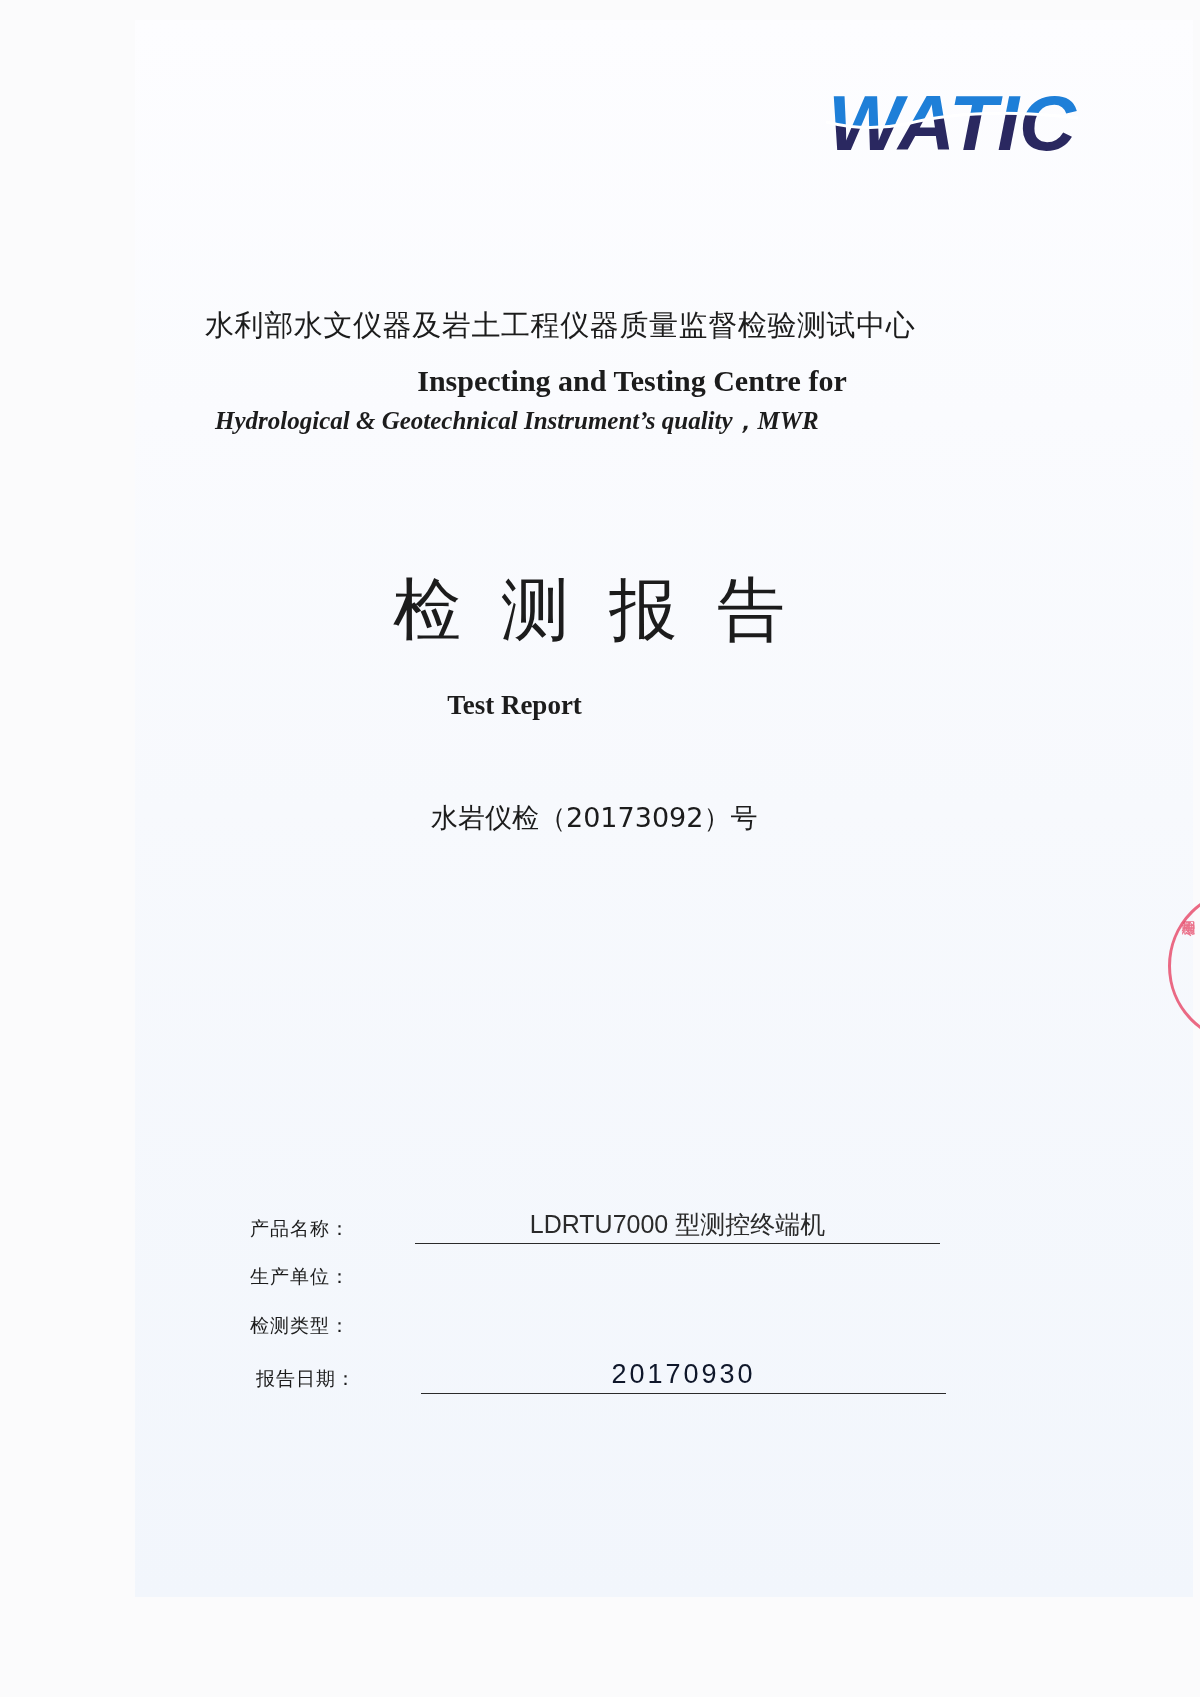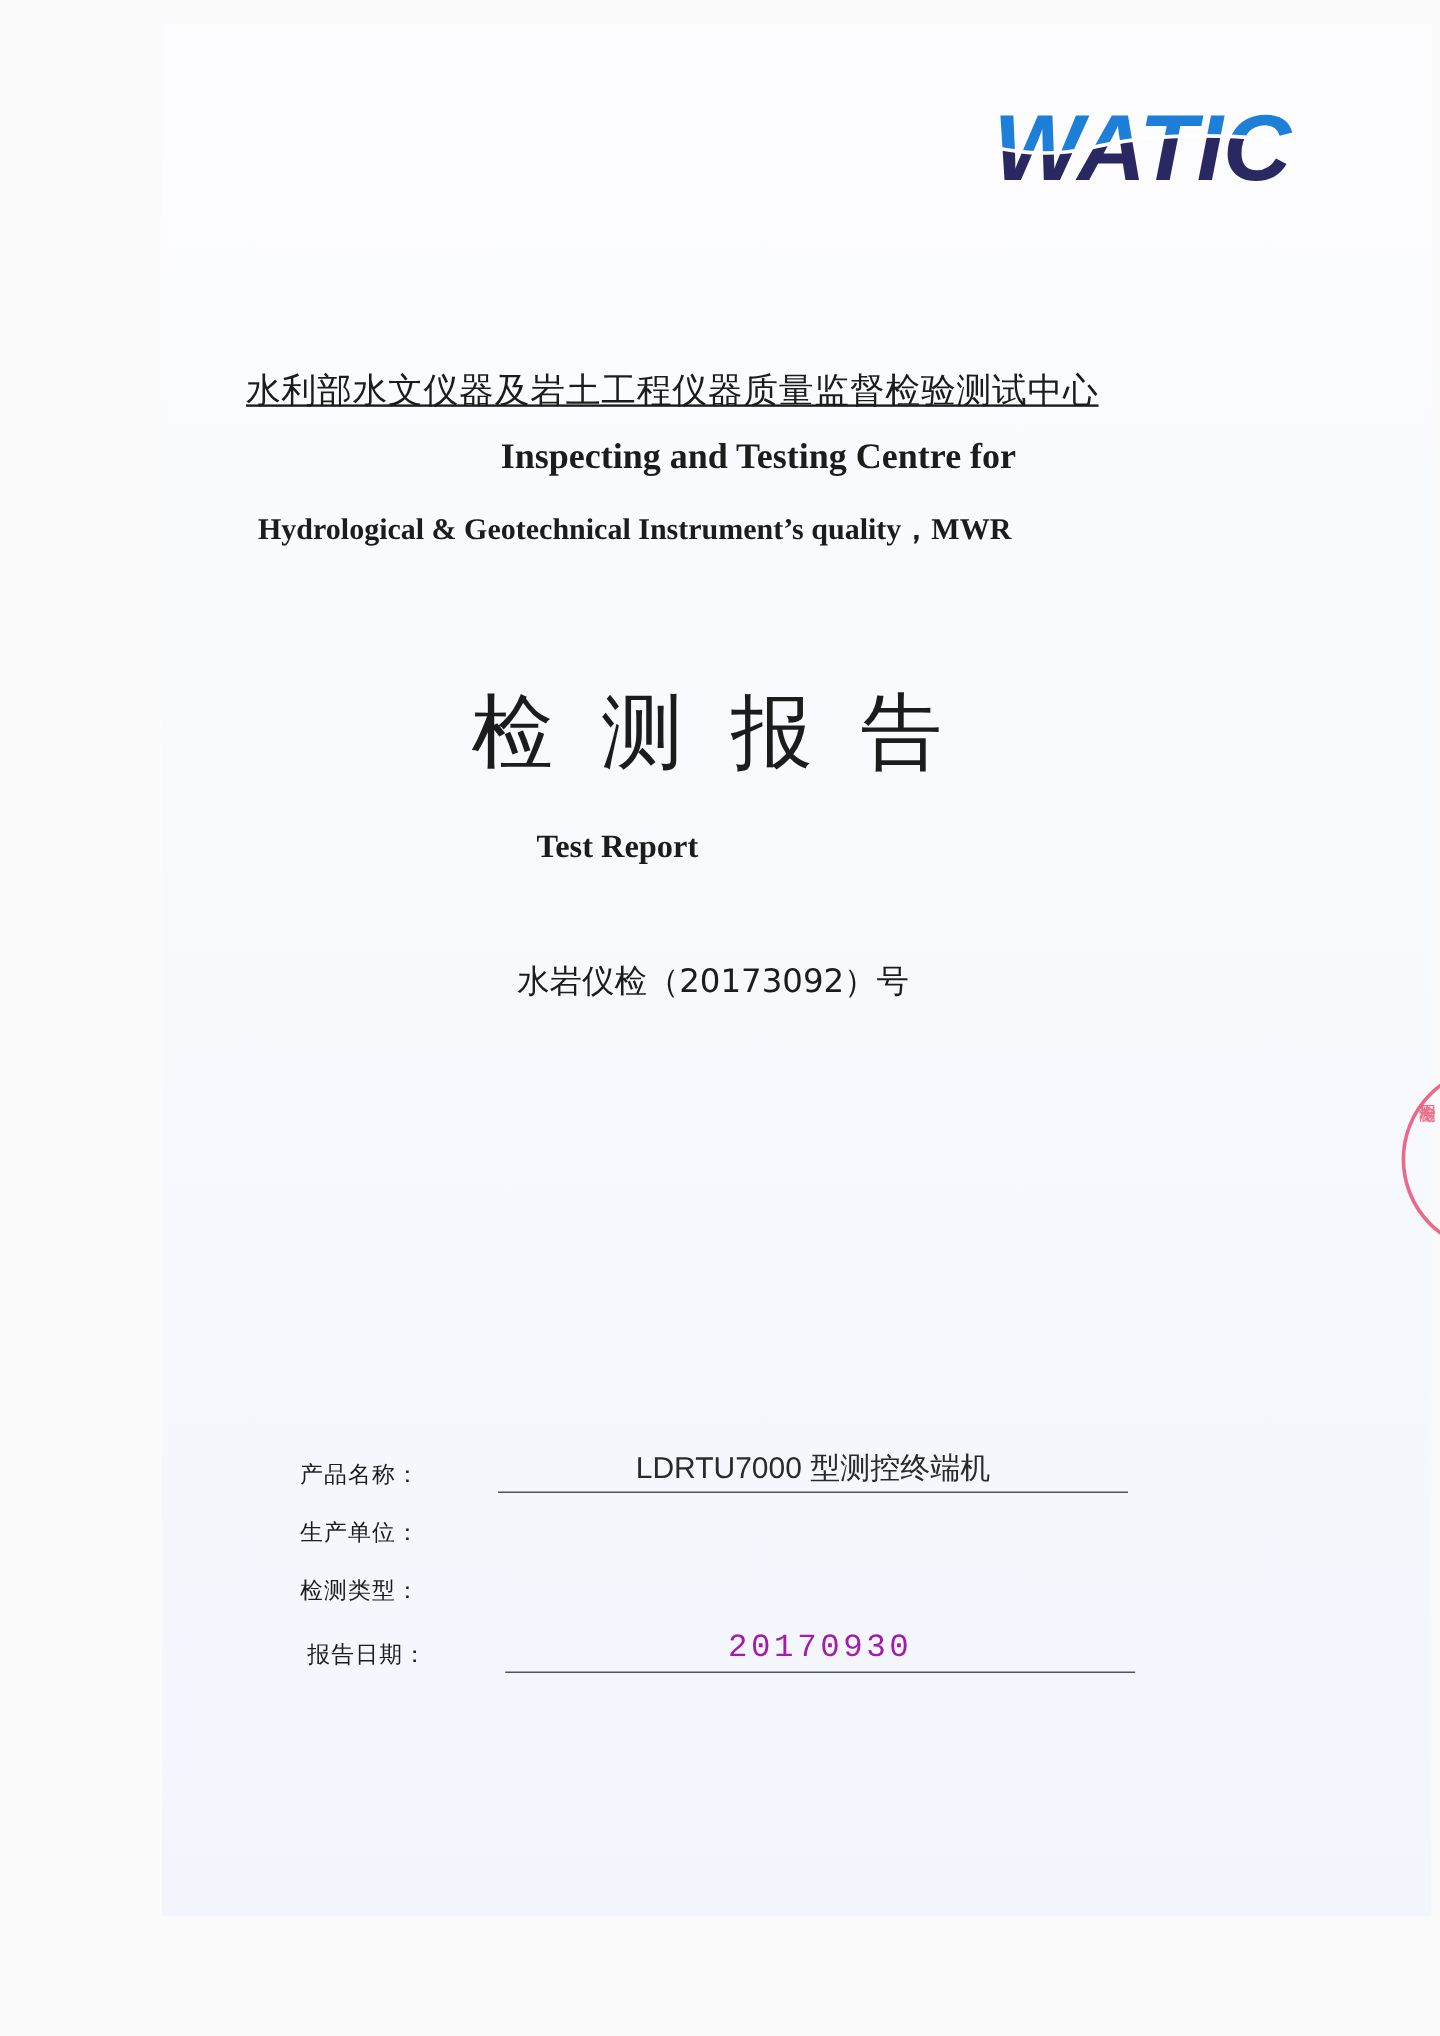--- a/index.html
+++ b/index.html
@@ -11,35 +11,35 @@
       color: #1c1c1c;
     }
     .scan {
       position: absolute; left: 135px; top: 20px; width: 1058px; height: 1577px;
       background: linear-gradient(180deg, #fdfdff 0%, #f7f9fd 50%, #f2f6fc 100%);
     }
     .logo {
       position: absolute; left: 826px; top: 84px; width: 252px; height: 72px;
     }
     .abs { position: absolute; white-space: nowrap; }
-    .cn-org { left: 205px; top: 306px; font-size: 29px; letter-spacing: 0.6px; font-family: "DejaVu Sans", sans-serif; text-decoration: underline; }
+    .cn-org { left: 205px; top: 306px; font-size: 29px; letter-spacing: 0.6px; font-family: "DejaVu Sans", sans-serif; }
     .en1 { left: 0; width: 1200px; text-align: center; top: 364px; padding-left: 64px; box-sizing: border-box; font-size: 30px; font-weight: bold; font-family: "Liberation Serif", serif; }
-    .en2 { left: 215px; top: 424px; font-size: 25px; font-weight: bold; font-family: "Liberation Serif", serif; }
+    .en2 { left: 215px; top: 404px; font-size: 25px; font-weight: bold; font-family: "Liberation Serif", serif; font-style: italic; }
     .title { left: 393px; top: 540px; font-size: 68px; letter-spacing: 40px; font-family: "DejaVu Serif", serif; margin-top: 25px; }
     .test-report { left: 0; width: 1021px; text-align: center; top: 690px; font-size: 27px; font-weight: bold; font-family: "Liberation Serif", serif; padding-left: 8px; box-sizing: border-box; }
     .report-no { left: 431px; top: 800px; font-size: 27px; font-family: "DejaVu Sans", sans-serif; }
     .field { position: absolute; left: 250px; width: 690px; height: 44px; }
     .field .label { position: absolute; left: 0; bottom: 2px; font-size: 19px; font-family: "DejaVu Sans", sans-serif; letter-spacing: 1px; }
     .field .value-wrap {
       position: absolute; left: 165px; right: 0; bottom: 0; height: 38px;
       border-bottom: 1.6px solid #2b2b2b; text-align: center;
     }
     .field .value { font-size: 25px; font-family: "DejaVu Sans", sans-serif; line-height: 38px; color: #2a2a2a; margin-top: 40px; }
     .field .value.mono { font-family: "Liberation Sans", sans-serif; }
-    .field .value.stamp { color: #a21caf; font-family: Liberation Mono, monospace; letter-spacing: 3px; font-size: 27px; }
+    .field .value.stamp { color: #0f172a; font-family: Liberation Sans, sans-serif; letter-spacing: 3px; font-size: 27px; }
     .seal {
       position: absolute; left: 1168px; top: 888px; width: 150px; height: 150px;
       border: 3px solid #e8506e; border-radius: 50%; opacity: 0.85;
     }
     .seal-text { position: absolute; left: 1180px; top: 910px; color: #e8506e; font-size: 14px; writing-mode: vertical-rl; font-family: "DejaVu Sans", sans-serif; opacity: 0.8; }
   </style>
 </head>
 <body>
 
 <div class="scan"></div>

